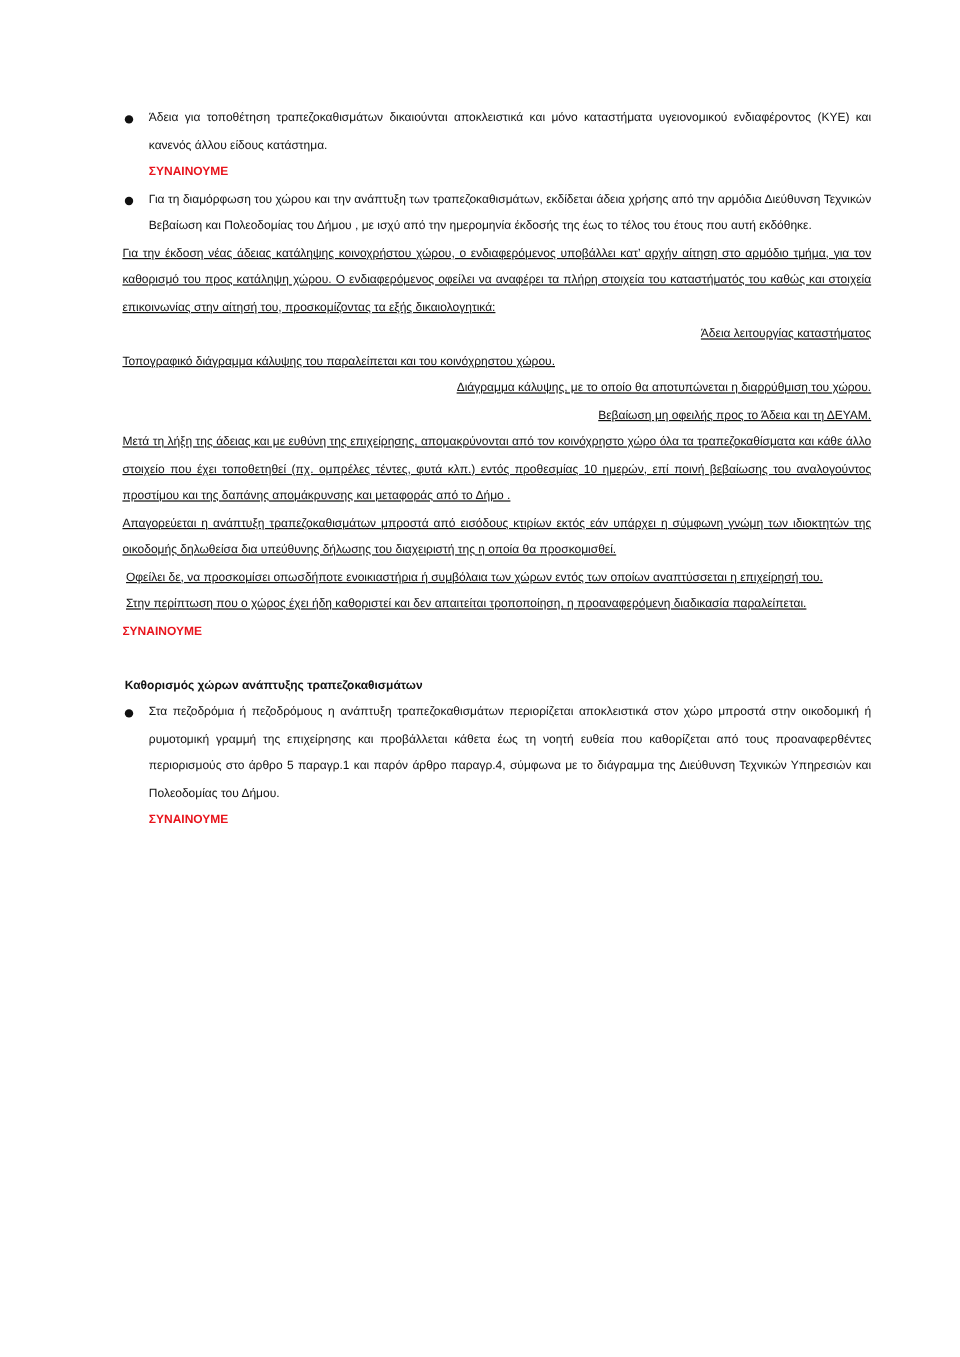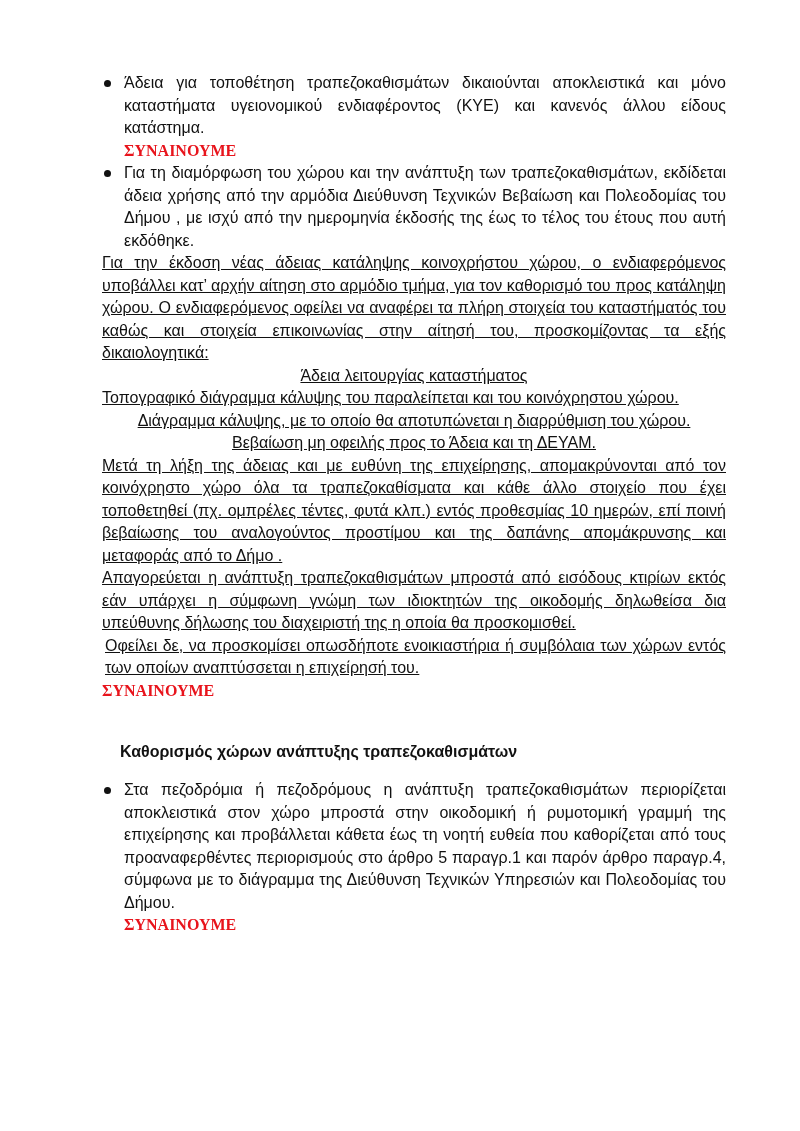--- a/index.html
+++ b/index.html
@@ -1,32 +1,32 @@
 <!DOCTYPE html>
 <html><head>
 <meta charset="utf-8">
 <style>
   html, body { margin: 0; padding: 0; background: #ffffff; }
   body { width: 800px; height: 1131px; position: relative; overflow: hidden; }
   .page {
-    position: absolute; left: 102px; top: 72px; width: 624px;
+    position: absolute; left: 102px; top: 88px; width: 624px;
     font-family: "Liberation Sans", "DejaVu Sans", sans-serif;
-    font-size: 16px; line-height: 22.5px; color: #111111;
+    font-size: 10px; line-height: 22.5px; color: #111111;
   }
   .p { margin: 0; text-align: justify; text-decoration: underline; }
-  .p.last-left { text-align: center; }
+  .p.last-left { text-align: right; }
   .bullet { position: relative; padding-left: 22px; margin: 0; }
   .bullet .dot {
     position: absolute; left: 2px; top: 8px; width: 7px; height: 7px;
     border-radius: 50%; background: #111;
   }
   .bullet .text { text-align: justify; display: block; }
-  .agree { color: #e8141c; font-weight: bold; margin: 0; font-family: Liberation Serif, serif; }
+  .agree { color: #e8141c; font-weight: bold; margin: 0; }
   .indent-agree { padding-left: 22px; }
-  .heading { font-weight: bold; margin: 16px; padding-left: 2px; }
+  .heading { font-weight: bold; margin: 0; padding-left: 2px; }
   .spacer { height: 22.5px; }
   .lead-space { padding-left: 3px; }
 </style>
 </head>
 <body>
 
 <div class="page">
 
   <div class="bullet">
     <span class="dot"></span>
@@ -40,20 +40,21 @@
   </div>
 
   <p class="p">Για την έκδοση νέας άδειας κατάληψης κοινοχρήστου χώρου, ο ενδιαφερόμενος υποβάλλει κατ’ αρχήν αίτηση στο αρμόδιο τμήμα, για τον καθορισμό του προς κατάληψη χώρου. Ο ενδιαφερόμενος οφείλει να αναφέρει τα πλήρη στοιχεία του καταστήματός του καθώς και στοιχεία επικοινωνίας στην αίτησή του, προσκομίζοντας τα εξής δικαιολογητικά:</p>
   <p class="p last-left">Άδεια λειτουργίας καταστήματος</p>
   <p class="p">Τοπογραφικό διάγραμμα κάλυψης του παραλείπεται και του κοινόχρηστου χώρου.</p>
   <p class="p last-left">Διάγραμμα κάλυψης, με το οποίο θα αποτυπώνεται η διαρρύθμιση του χώρου.</p>
   <p class="p last-left">Βεβαίωση μη οφειλής προς το Άδεια και τη ΔΕΥΑΜ.</p>
   <p class="p">Μετά τη λήξη της άδειας και με ευθύνη της επιχείρησης, απομακρύνονται από τον κοινόχρηστο χώρο όλα τα τραπεζοκαθίσματα και κάθε άλλο στοιχείο που έχει τοποθετηθεί (πχ. ομπρέλες τέντες, φυτά κλπ.) εντός προθεσμίας 10 ημερών, επί ποινή βεβαίωσης του αναλογούντος προστίμου και της δαπάνης απομάκρυνσης και μεταφοράς από το Δήμο .</p>
   <p class="p">Απαγορεύεται η ανάπτυξη τραπεζοκαθισμάτων μπροστά από εισόδους κτιρίων εκτός εάν υπάρχει η σύμφωνη γνώμη των ιδιοκτητών της οικοδομής δηλωθείσα δια υπεύθυνης δήλωσης του διαχειριστή της η οποία θα προσκομισθεί.</p>
   <p class="p lead-space">Οφείλει δε, να προσκομίσει οπωσδήποτε ενοικιαστήρια ή συμβόλαια των χώρων εντός των οποίων αναπτύσσεται η επιχείρησή του.</p>
+  <p class="p lead-space">Στην περίπτωση που ο χώρος έχει ήδη καθοριστεί και δεν απαιτείται τροποποίηση, η προαναφερόμενη διαδικασία παραλείπεται.</p>
   <p class="agree">ΣΥΝΑΙΝΟΥΜΕ</p>
 
   <div class="spacer"></div>
 
   <p class="heading">Καθορισμός χώρων ανάπτυξης τραπεζοκαθισμάτων</p>
 
   <div class="bullet">
     <span class="dot"></span>
     <span class="text">Στα πεζοδρόμια ή πεζοδρόμους η ανάπτυξη τραπεζοκαθισμάτων περιορίζεται αποκλειστικά στον χώρο μπροστά στην οικοδομική ή ρυμοτομική γραμμή της επιχείρησης και προβάλλεται κάθετα έως τη νοητή ευθεία που καθορίζεται από τους προαναφερθέντες περιορισμούς στο άρθρο 5 παραγρ.1 και παρόν άρθρο παραγρ.4, σύμφωνα με το διάγραμμα της Διεύθυνση Τεχνικών Υπηρεσιών και  Πολεοδομίας του Δήμου.</span>
   </div>

